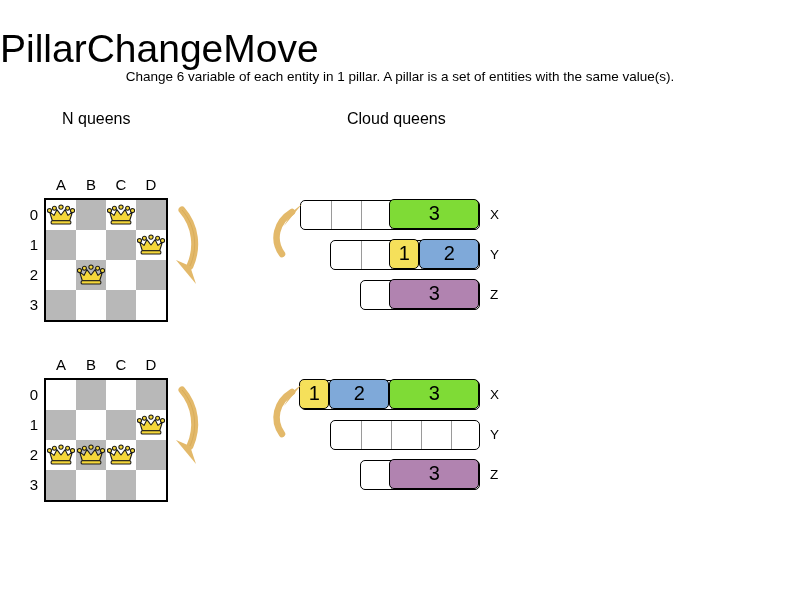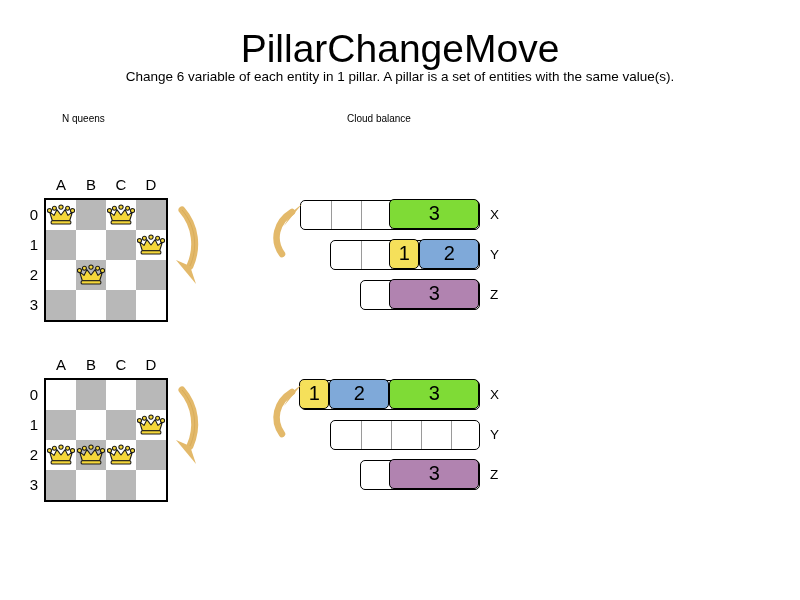--- a/index.html
+++ b/index.html
@@ -21,40 +21,39 @@
     width: 800px;
     height: 600px;
   }
 
   
   .page-title {
     position: absolute;
     left: 0;
     top: 26px;
     width: 800px;
-    text-align: center;
     font-size: 39px;
     font-weight: normal;
     letter-spacing: 0px;
     line-height: 46px;
   }
   .page-subtitle {
     position: absolute;
     left: 0;
     top: 68px;
     width: 800px;
     text-align: center;
     font-size: 13.5px;
     line-height: 18px;
   }
 
   
   .col-heading {
     position: absolute;
-    font-size: 10px;
+    font-size: 16px;
     line-height: 18px;
     white-space: nowrap;
   }
   .col-heading.queens { left: 62px; top: 110px; }
   .col-heading.cloud  { left: 347px; top: 110px; }
 
   
   .board-wrap {
     position: absolute;
   }
@@ -166,21 +165,21 @@
 </style>
 </head>
 <body>
 
 <div id="canvas">
 
   <div class="page-title">PillarChangeMove</div>
   <div class="page-subtitle">Change 6 variable of each entity in 1 pillar. A pillar is a set of entities with the same value(s).</div>
 
   <div class="col-heading queens">N queens</div>
-  <div class="col-heading cloud">Cloud balance</div>
+  <div class="col-heading cloud">Cloud queens</div>
 
   <div id="boards-host">
       <div class="board-wrap board-top">
         <div class="board-file-labels">
           <span style="left: 2px;">A</span>
           <span style="left: 32px;">B</span>
           <span style="left: 62px;">C</span>
           <span style="left: 92px;">D</span>
         </div>
         <div class="board-rank-labels">

